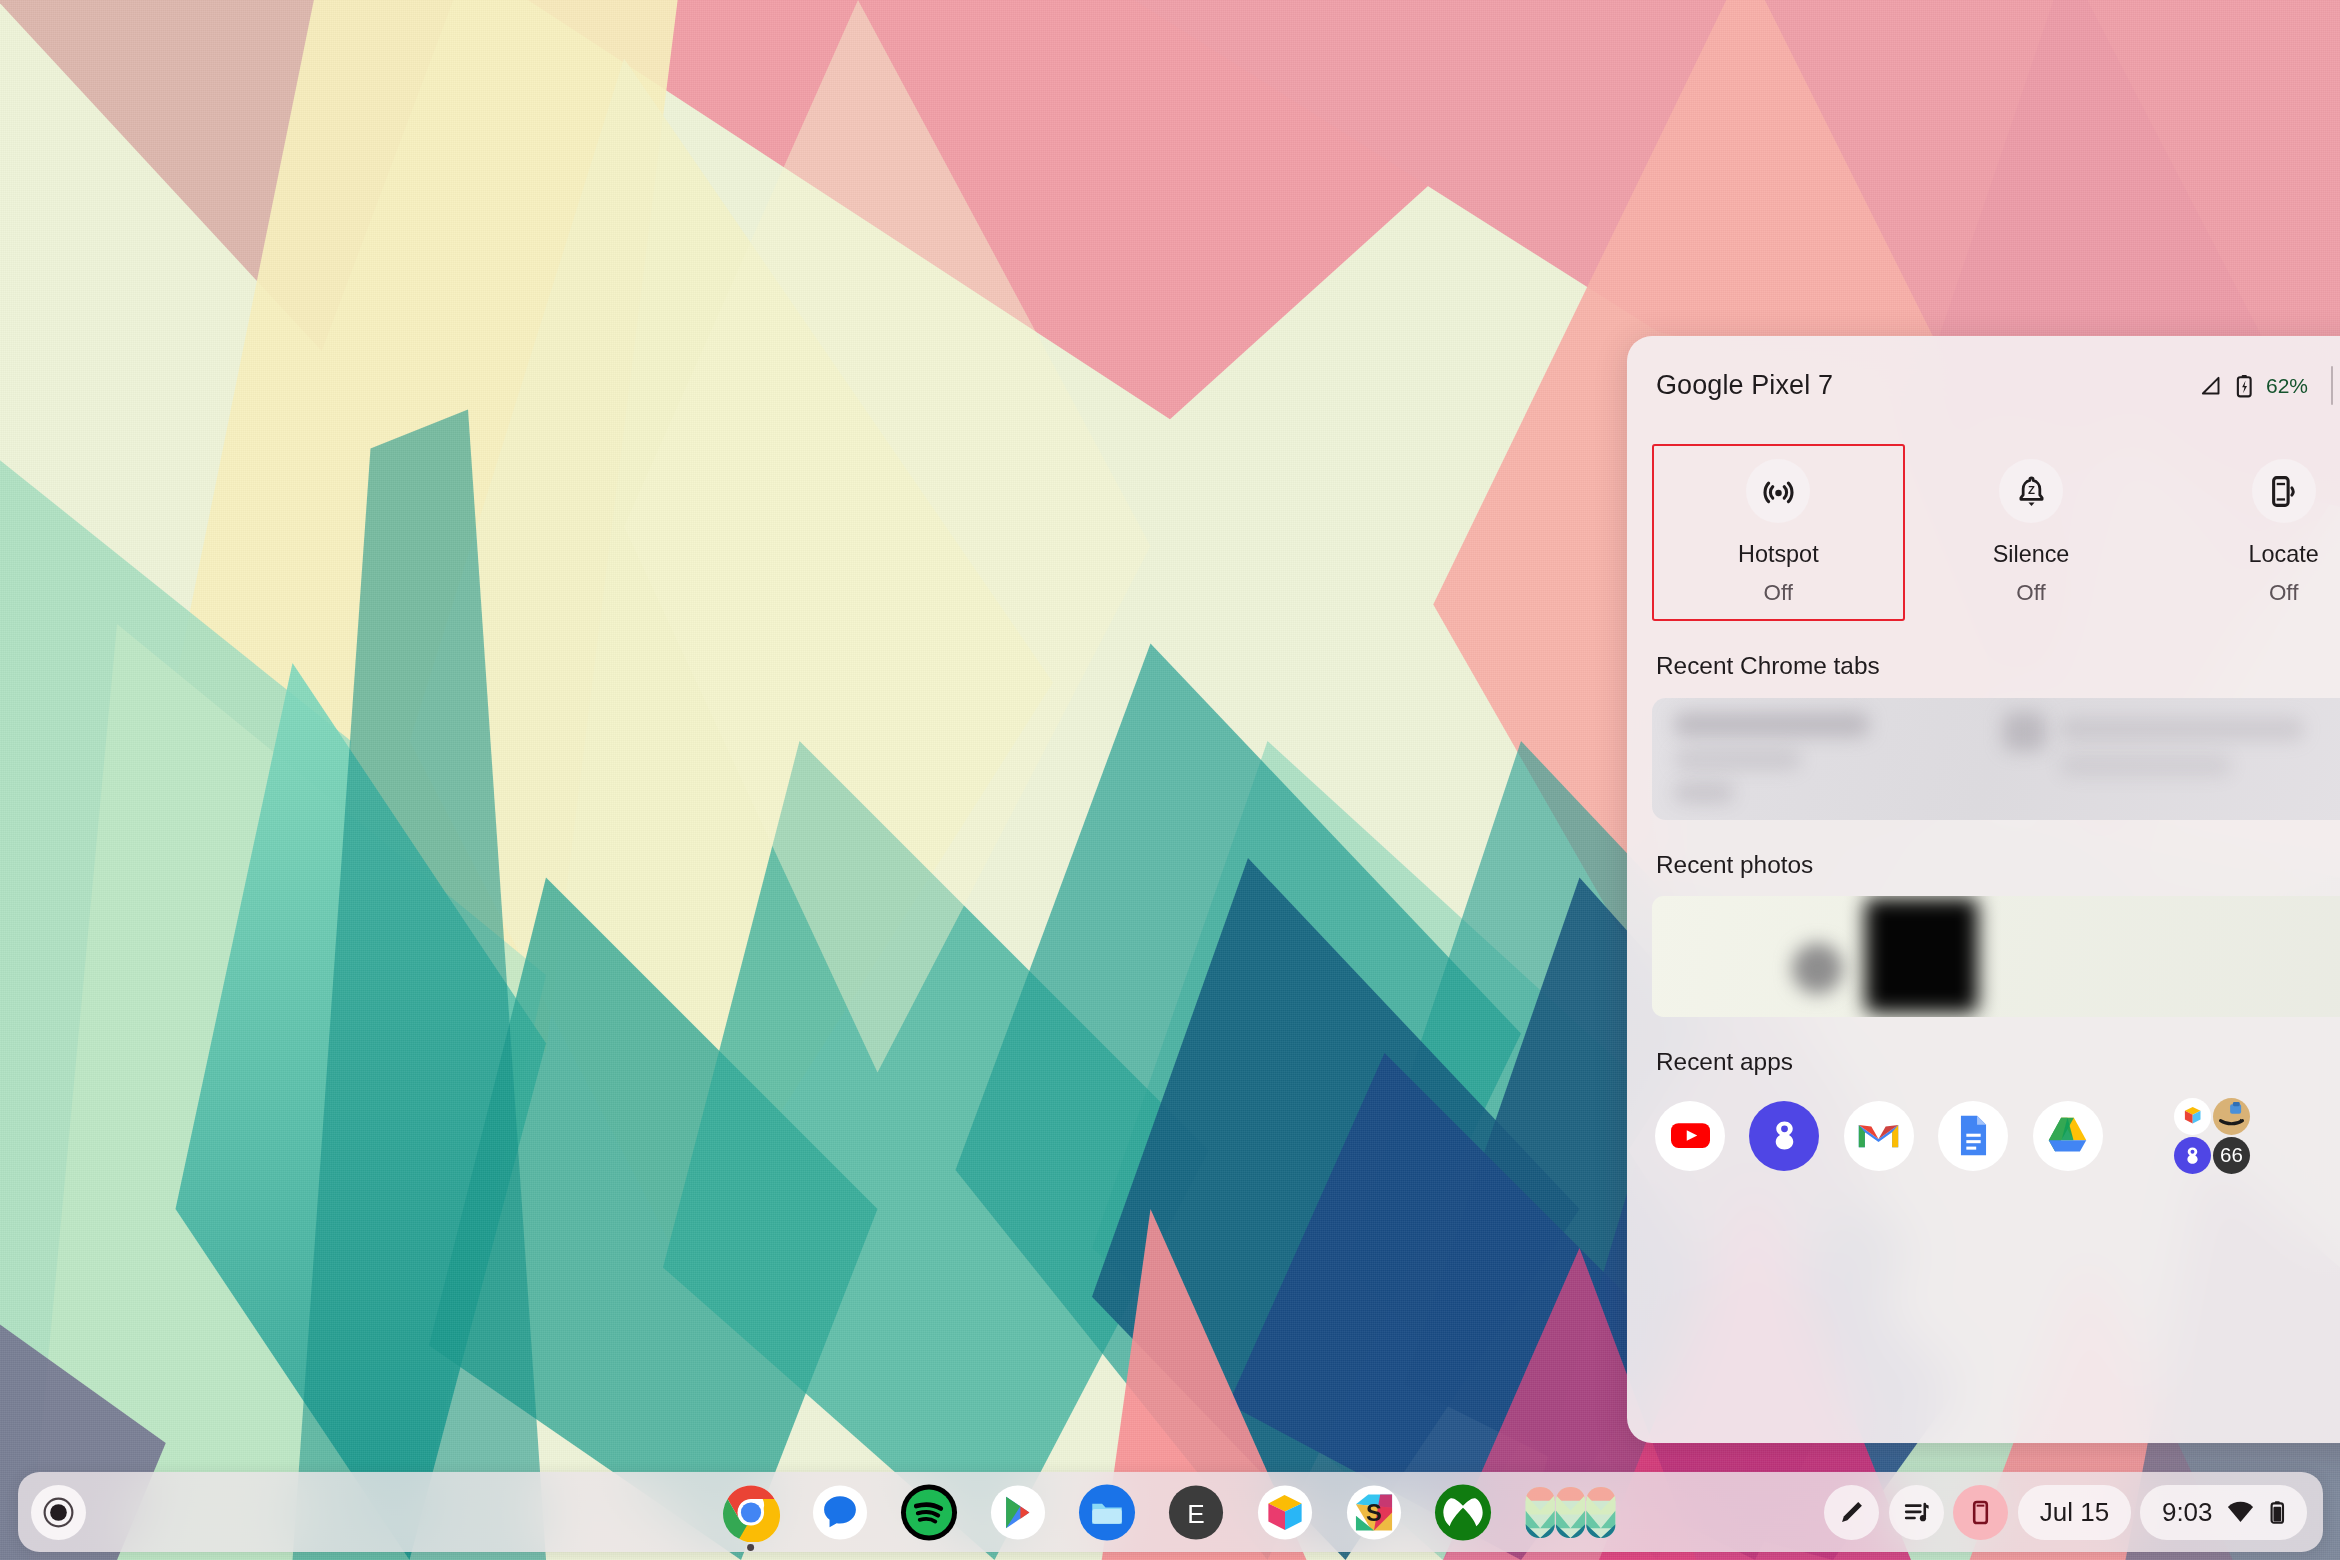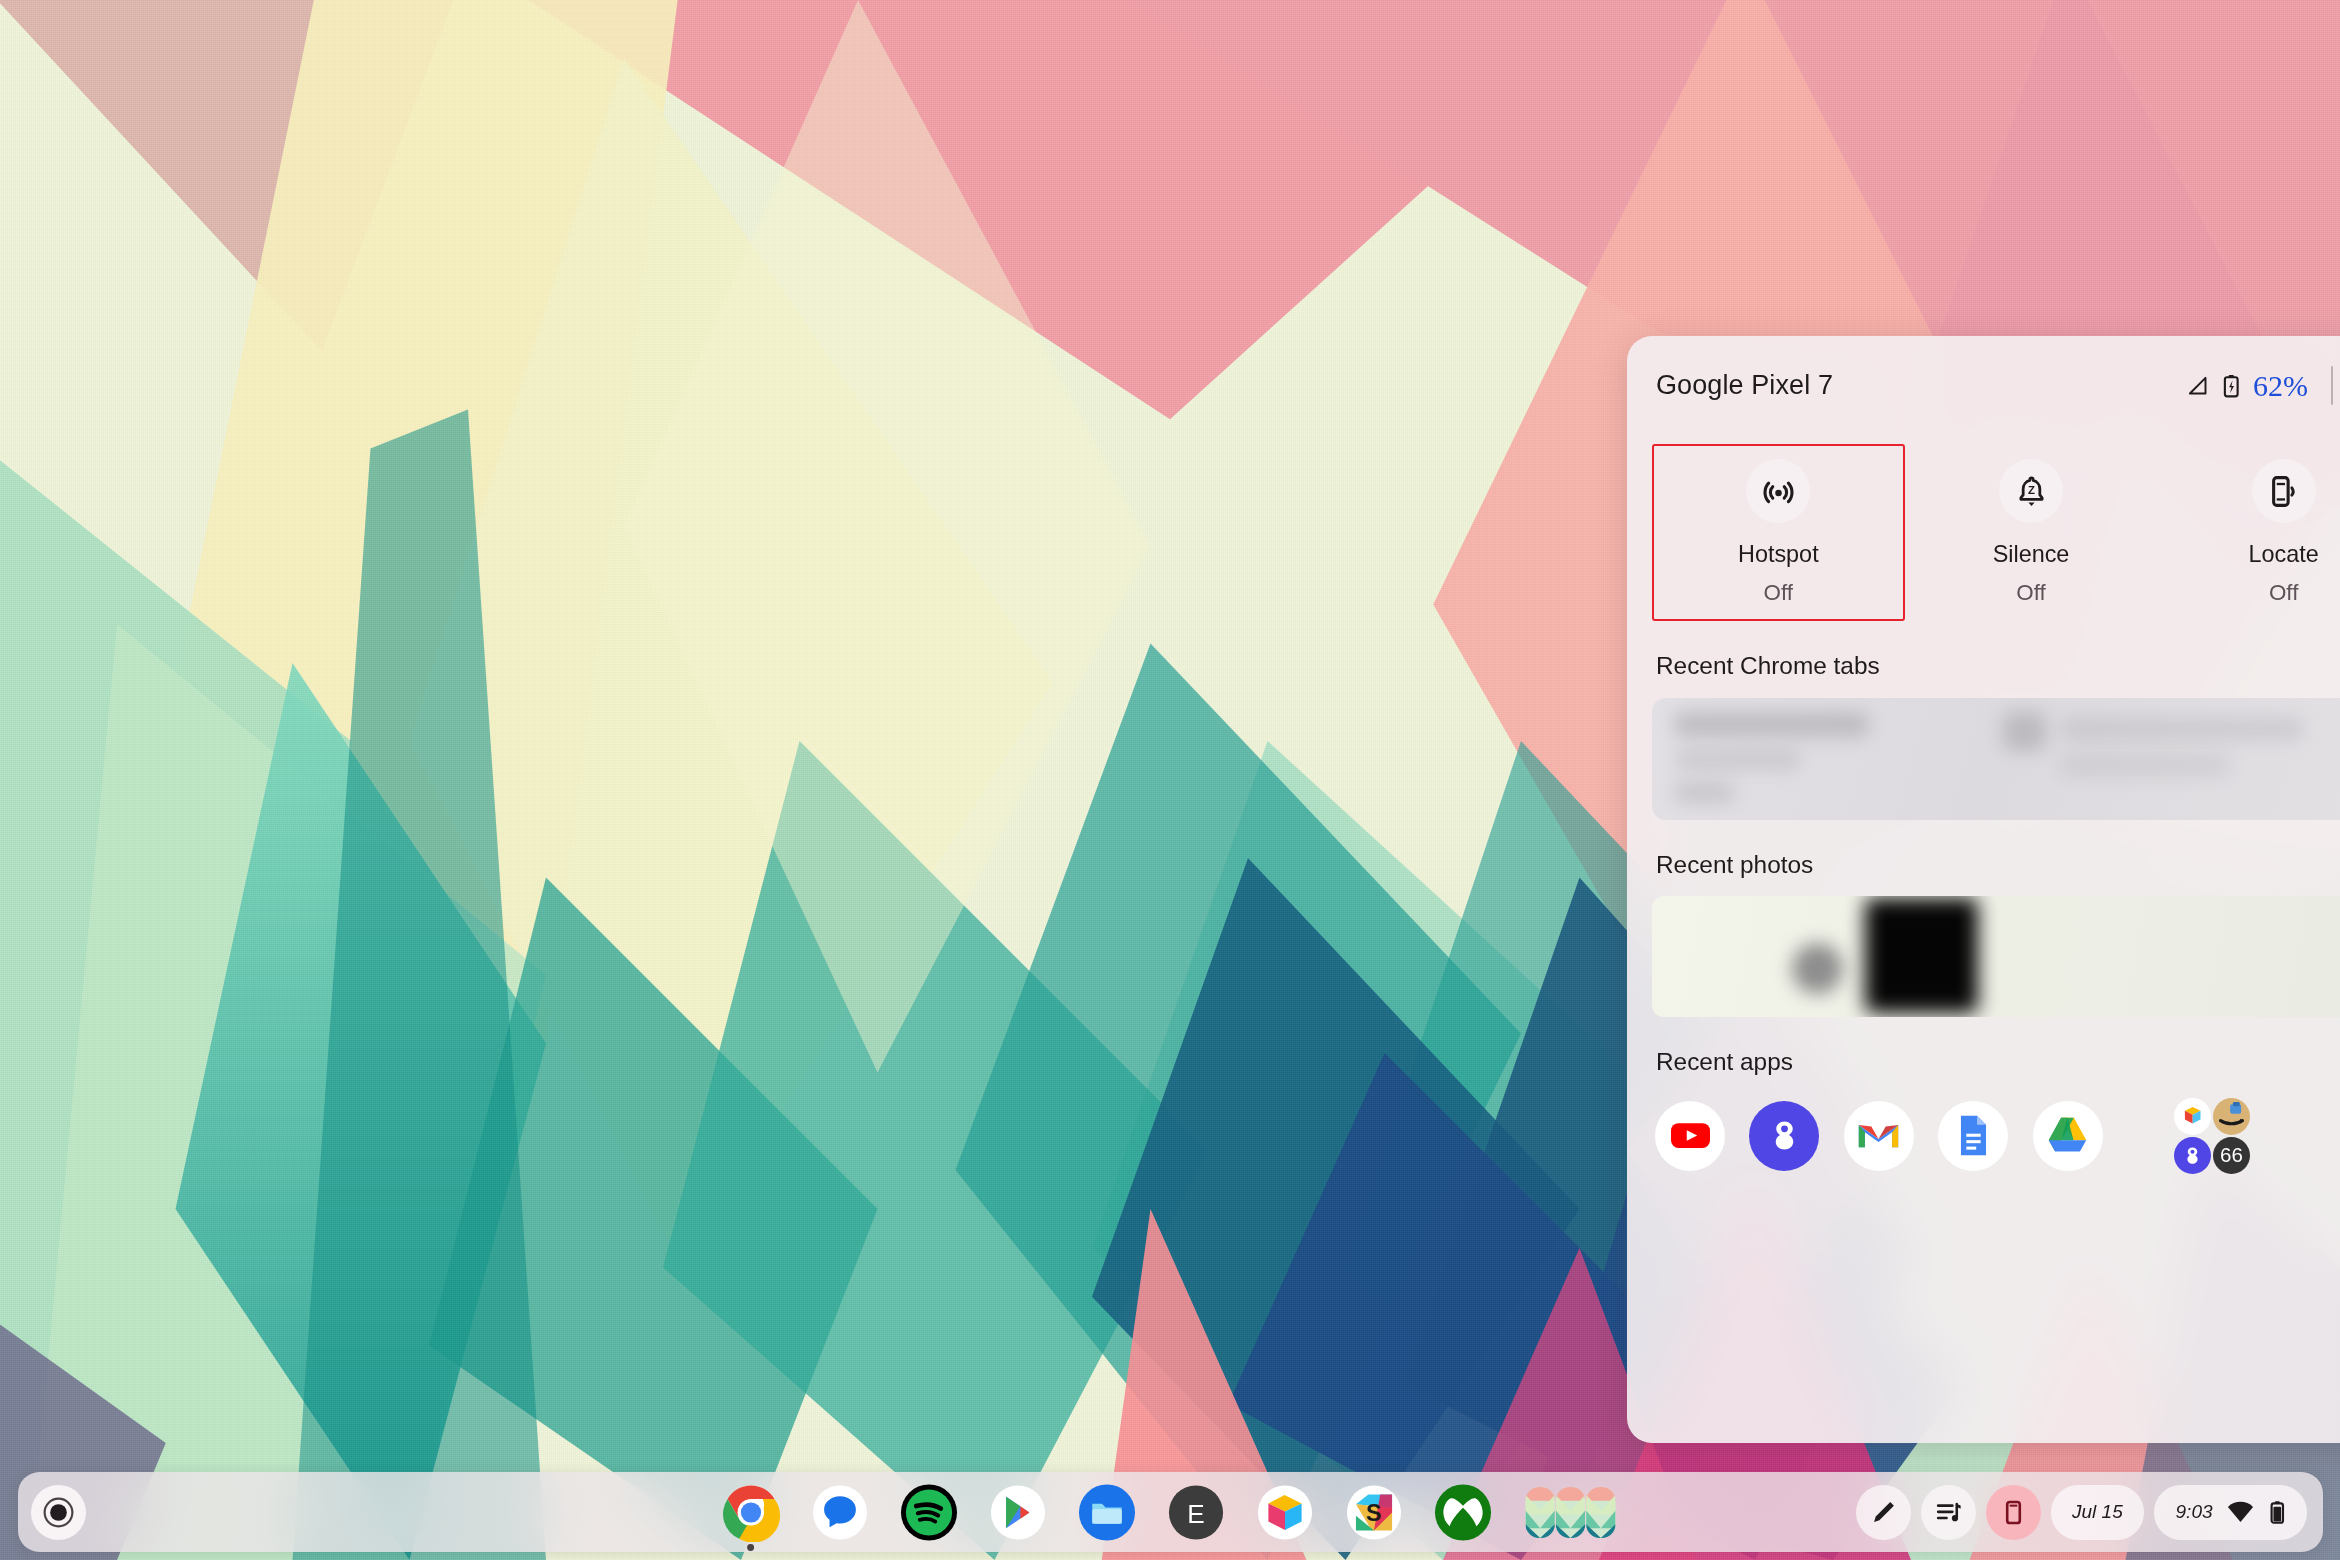--- a/index.html
+++ b/index.html
@@ -31,21 +31,21 @@
   }
 
   
   .ph-header {
     display:flex; align-items:center; padding:23.4px 29px 9.8px 29px;
   }
   .ph-title { font-size:27px; color:#1f1b1d; letter-spacing:0.1px; }
   .ph-header-right { margin-left:auto; display:flex; align-items:center; gap:12.7px; }
   .signal-icon { width:23.4px; height:23.4px; }
   .batt-icon { width:18.5px; height:23.4px; }
-  .ph-batt-text { font-size:30px; color:#1d4ed8;font-family:Liberation Serif, serif; }
+  .ph-batt-text { font-size:21px; color:#14532d; }
   .ph-divider { width:2px; height:39px; background:rgba(90,75,82,.35); margin:0 7.8px 0 9.8px; border-radius:1px; }
   .gear-btn {
     width:53px; height:53px; border-radius:50%;
     background:#f7f1f3; display:flex; align-items:center; justify-content:center;
     border:none; cursor:pointer;
   }
 
   
   .ph-quick {
     display:flex; padding:21.5px 25px 25px 25px; gap:0;
@@ -135,21 +135,21 @@
   }
   .tray-btn {
     width:55px; height:55px; border-radius:50%; background:rgba(250,245,247,.80);
     display:flex; align-items:center; justify-content:center; cursor:pointer;
   }
   .tray-btn.active { background:#f8b6bc; }
   .tray-pill {
     height:55px; border-radius:27px; background:rgba(250,245,247,.82);
     display:flex; align-items:center; padding:0 21.5px; gap:13.7px; cursor:pointer;
   }
-  .tray-text { font-size:19px; color:#1f1b1d;font-style:italic; }
+  .tray-text { font-size:26px; color:#1f1b1d; }
 </style>
 </head>
 <body>
 
 <div id="wallpaper">
   <svg viewBox="0 0 2400 1600" preserveAspectRatio="none">
     <defs>
       <linearGradient id="gTeal" x1="0" y1="0" x2="0" y2="1">
         <stop offset="0" stop-color="#7fd9bd"></stop>
           <stop offset="1" stop-color="#1f9d92"></stop>

